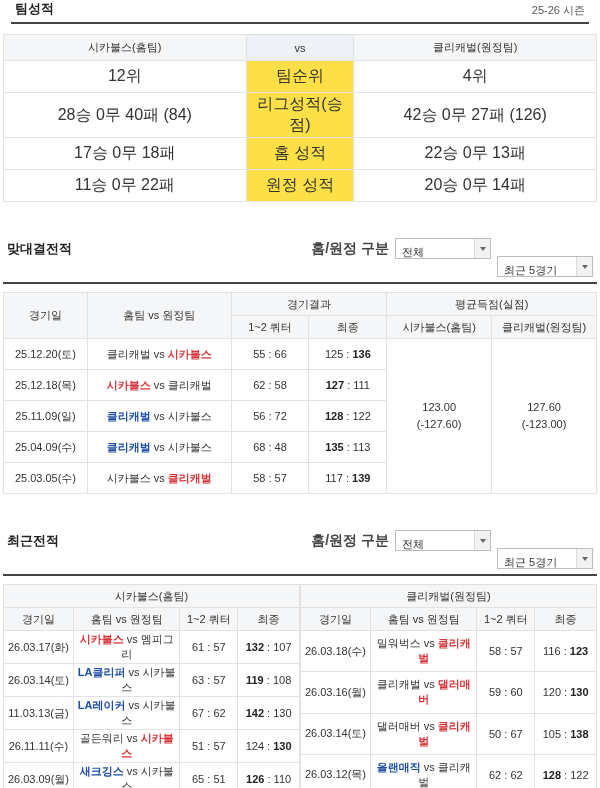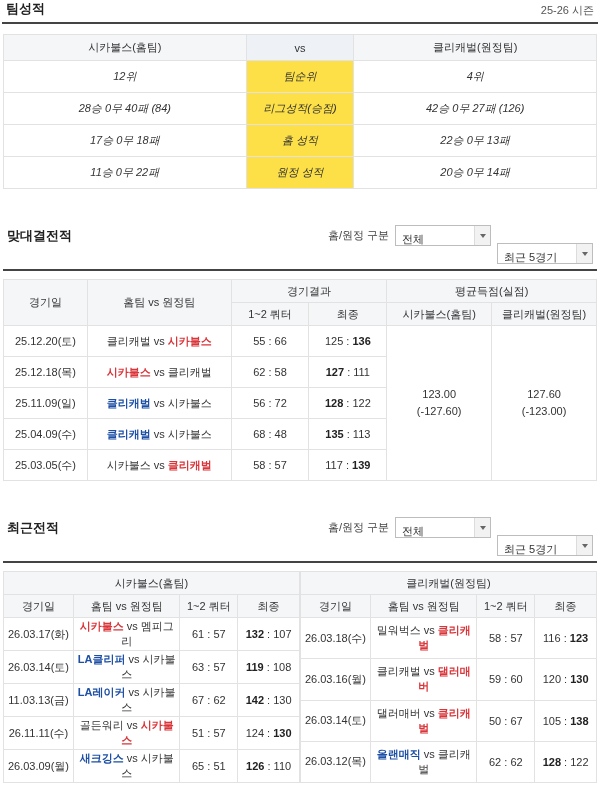--- a/index.html
+++ b/index.html
@@ -11,36 +11,36 @@
     font-size: 11px;
     color: #333333;
   }
   .page { width: 600px; position: relative; }
 
   
   .sec-head {
     display: flex; align-items: flex-end; justify-content: space-between;
     border-bottom: 2px solid #444444;
     padding: 0 4px 4px 4px;
-    margin: 0 2px;
+    margin: 0 11px;
   }
   .sec-head h2 {
     margin: 0; font-size: 13px; font-weight: bold; color: #222222;
   }
   .sec-head .season { font-size: 11px; color: #555555; }
 
   .sec-head2 {
     display: flex; align-items: center; justify-content: space-between;
     border-bottom: 2px solid #444444;
     padding: 0 4px 5px 4px;
     margin: 0 3px;
   }
   .sec-head2 h2 { margin: 0; font-size: 13px; font-weight: bold; color: #222222; }
   .filters { display: flex; align-items: center; gap: 6px; }
-  .filter-label { font-size: 11px; color: #444444; }
+  .filter-label { font-size: 14px; color: #444444; font-weight: bold; }
   .sel {
     position: relative;
     display: inline-flex; align-items: center;
     height: 21px; width: 96px;
     border: 1px solid #bdbdbd; background: #ffffff;
     font-size: 11px; color: #333333;
     padding: 8px 18px 0 6px;
   }
   .sel.wide { width: 96px; margin-top: 36px; }
   .sel .arrow {
@@ -58,21 +58,21 @@
   
   table { border-collapse: collapse; width: 100%; }
   th, td { border: 1px solid #e2e2e2; text-align: center; vertical-align: middle; }
 
   
   .cmp { margin: 10px 3px 0 3px; width: 594px; }
   .cmp th {
     background: #f5f6f8; font-weight: normal; color: #333333;
     height: 26px; font-size: 11px;
   }
-  .cmp td { height: 32px; font-size: 11px; color: #333333; background: #ffffff; font-style: italic; }
+  .cmp td { height: 32px; font-size: 16px; color: #333333; background: #ffffff; }
   .cmp td.mid { background: #fde047; color: #333333; }
   .cmp th.mid { background: #eef2f7; }
 
   
   .h2h { margin: 8px 3px 0 3px; width: 594px; }
   .h2h th {
     background: #f5f6f8; font-weight: normal; color: #333333;
     height: 23px; font-size: 11px;
   }
   .h2h td { height: 31px; font-size: 11px; }

